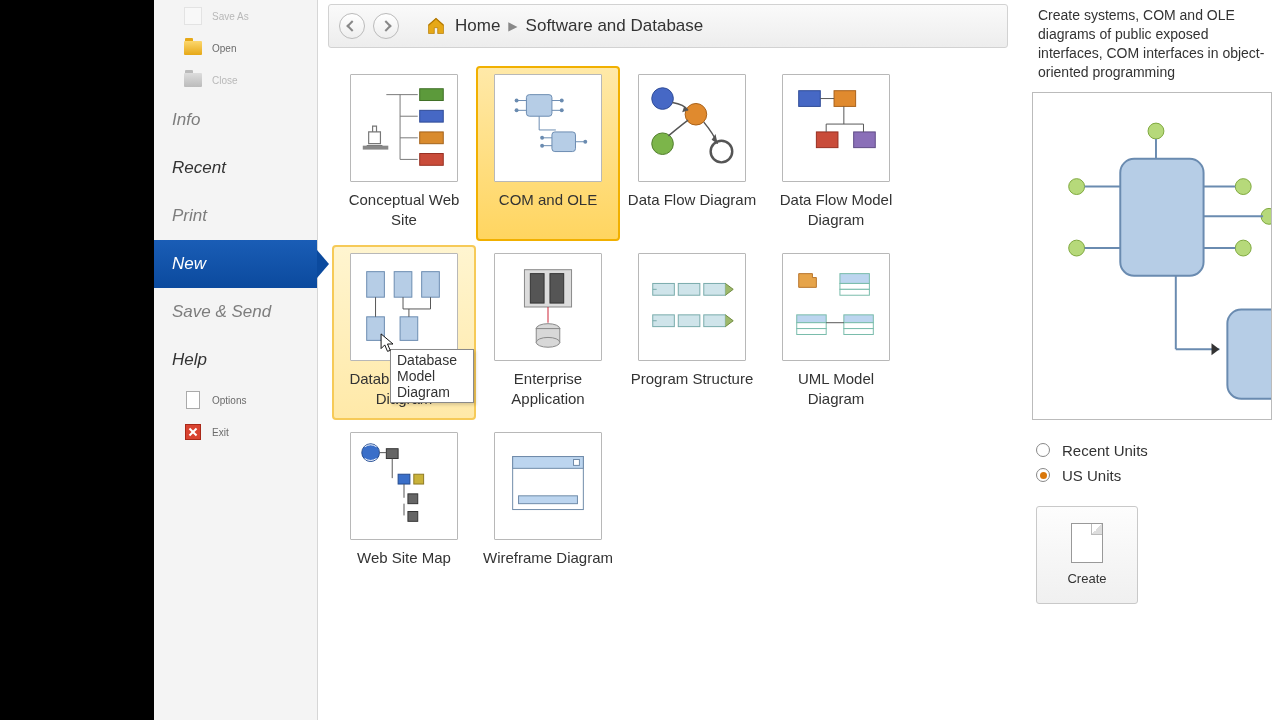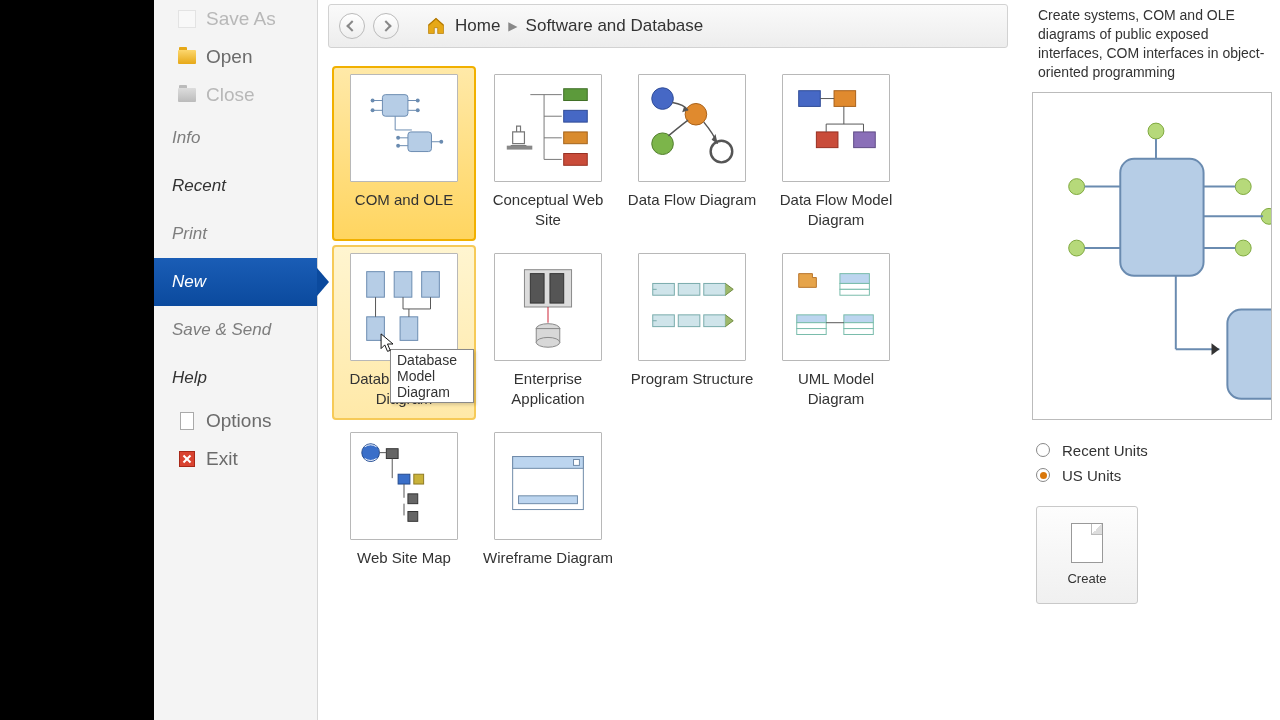--- a/index.html
+++ b/index.html
@@ -1,19 +1,19 @@
 <!DOCTYPE html>
 <html><head>
 <meta charset="utf-8">
 <style>
 * { margin: 0; padding: 0; box-sizing: border-box; font-family: 'Segoe UI', Tahoma, sans-serif; }
 body { width: 1280px; height: 720px; overflow: hidden; display: flex; background: #fff; }
 .black-strip { width: 154px; background: #000; flex-shrink: 0; }
 .sidebar { width: 164px; background: #f4f4f4; border-right: 1px solid #d6d6d6; flex-shrink: 0; padding-top: 0; }
-.sidebar-item { display: flex; align-items: center; padding: 8px 24px; font-size: 19px; color: #6b6b6b; cursor: pointer; gap: 10px; }
+.sidebar-item { display: flex; align-items: center; padding: 8px 30px; font-size: 10px; color: #6b6b6b; cursor: pointer; gap: 10px; }
 .sidebar-item.primary { color: #333; font-size: 17px; padding: 14px 18px; font-style: italic; }
 .sidebar-item.active { background: linear-gradient(#1a5db6, #0b4a9e); color: #fff; position: relative; }
 .sidebar-item.active::after { content: ''; position: absolute; right: -12px; top: 50%; transform: translateY(-50%); border-left: 12px solid #0b4a9e; border-top: 14px solid transparent; border-bottom: 14px solid transparent; }
 .sidebar-item.disabled { color: #b8b8b8; }
 .sidebar-icon { width: 18px; height: 16px; display: inline-flex; align-items: center; justify-content: center; }
 .folder-icon { width: 18px; height: 14px; background: linear-gradient(#fcd76e, #e6a817); border-radius: 1px; position: relative; }
 .folder-icon::before { content: ''; position: absolute; top: -3px; left: 1px; width: 8px; height: 3px; background: #e6a817; border-radius: 1px 1px 0 0; }
 .folder-icon.gray { background: linear-gradient(#ddd, #bbb); }
 .folder-icon.gray::before { background: #bbb; }
 .disk-icon { width: 18px; height: 18px; background: #fff; border: 1px solid #ccc; position: relative; }
@@ -127,20 +127,39 @@
           <path d="M3 11 L12 3 L21 11 L21 21 L14 21 L14 14 L10 14 L10 21 L3 21 Z" fill="#e6a817" stroke="#b57a00" stroke-width="0.8"></path>
           <path d="M3 11 L12 3 L21 11" fill="none" stroke="#b57a00" stroke-width="1.5"></path>
         </svg>
     </span>
     <span>Home</span>
     <span class="crumb-sep">▶</span>
     <span>Software and Database</span>
   </div>
 
   <div class="template-grid">
+
+    <div class="template-card">
+      <div class="thumb">
+        <svg viewBox="0 0 108 108">
+          <path d="M18 70 L18 58 L30 58 L30 70 Z M22 58 L22 52 L26 52 L26 58 M16 72 L32 72" fill="#fff" stroke="#777" stroke-width="1.2"></path>
+          <rect x="12" y="72" width="26" height="4" fill="#888"></rect>
+          <line x1="36" y1="20" x2="68" y2="20" stroke="#777"></line>
+            <line x1="50" y1="20" x2="50" y2="86" stroke="#777"></line>
+          <line x1="50" y1="42" x2="68" y2="42" stroke="#777"></line>
+            <line x1="50" y1="64" x2="68" y2="64" stroke="#777"></line>
+            <line x1="50" y1="86" x2="68" y2="86" stroke="#777"></line>
+          <rect x="70" y="14" width="24" height="12" fill="#5c9a3b" stroke="#3e6d25"></rect>
+          <rect x="70" y="36" width="24" height="12" fill="#4668c5" stroke="#2e4a96"></rect>
+          <rect x="70" y="58" width="24" height="12" fill="#d98b2e" stroke="#a3621a"></rect>
+          <rect x="70" y="80" width="24" height="12" fill="#c94c3a" stroke="#962f21"></rect>
+        </svg>
+      </div>
+      <div class="template-label">Conceptual Web Site</div>
+    </div>
 
     <div class="template-card selected">
       <div class="thumb">
         <svg viewBox="0 0 108 108">
           <rect x="32" y="20" width="26" height="22" rx="3" fill="#b6cde6" stroke="#6a8bb0"></rect>
           <line x1="22" y1="26" x2="32" y2="26" stroke="#6a8bb0"></line>
             <circle cx="22" cy="26" r="2" fill="#6a8bb0"></circle>
           <line x1="22" y1="36" x2="32" y2="36" stroke="#6a8bb0"></line>
             <circle cx="22" cy="36" r="2" fill="#6a8bb0"></circle>
           <line x1="58" y1="26" x2="68" y2="26" stroke="#6a8bb0"></line>
@@ -152,39 +171,20 @@
           <rect x="58" y="58" width="24" height="20" rx="3" fill="#b6cde6" stroke="#6a8bb0"></rect>
           <line x1="48" y1="64" x2="58" y2="64" stroke="#6a8bb0"></line>
             <circle cx="48" cy="64" r="2" fill="#6a8bb0"></circle>
           <line x1="48" y1="72" x2="58" y2="72" stroke="#6a8bb0"></line>
             <circle cx="48" cy="72" r="2" fill="#6a8bb0"></circle>
           <line x1="82" y1="68" x2="92" y2="68" stroke="#6a8bb0"></line>
             <circle cx="92" cy="68" r="2" fill="#6a8bb0"></circle>
         </svg>
       </div>
       <div class="template-label">COM and OLE</div>
-    </div>
-
-    <div class="template-card">
-      <div class="thumb">
-        <svg viewBox="0 0 108 108">
-          <path d="M18 70 L18 58 L30 58 L30 70 Z M22 58 L22 52 L26 52 L26 58 M16 72 L32 72" fill="#fff" stroke="#777" stroke-width="1.2"></path>
-          <rect x="12" y="72" width="26" height="4" fill="#888"></rect>
-          <line x1="36" y1="20" x2="68" y2="20" stroke="#777"></line>
-            <line x1="50" y1="20" x2="50" y2="86" stroke="#777"></line>
-          <line x1="50" y1="42" x2="68" y2="42" stroke="#777"></line>
-            <line x1="50" y1="64" x2="68" y2="64" stroke="#777"></line>
-            <line x1="50" y1="86" x2="68" y2="86" stroke="#777"></line>
-          <rect x="70" y="14" width="24" height="12" fill="#5c9a3b" stroke="#3e6d25"></rect>
-          <rect x="70" y="36" width="24" height="12" fill="#4668c5" stroke="#2e4a96"></rect>
-          <rect x="70" y="58" width="24" height="12" fill="#d98b2e" stroke="#a3621a"></rect>
-          <rect x="70" y="80" width="24" height="12" fill="#c94c3a" stroke="#962f21"></rect>
-        </svg>
-      </div>
-      <div class="template-label">Conceptual Web Site</div>
     </div>
 
     <div class="template-card">
       <div class="thumb">
         <svg viewBox="0 0 108 108">
           <circle cx="24" cy="24" r="11" fill="#4668c5" stroke="#2e4a96"></circle>
           <circle cx="58" cy="40" r="11" fill="#e08a2e" stroke="#a8611a"></circle>
           <circle cx="24" cy="70" r="11" fill="#7cb54a" stroke="#527d2e"></circle>
           <circle cx="84" cy="78" r="11" fill="#fff" stroke="#555" stroke-width="2.5"></circle>
           <path d="M34 28 Q46 30 50 36" fill="none" stroke="#555" stroke-width="1.5"></path>

